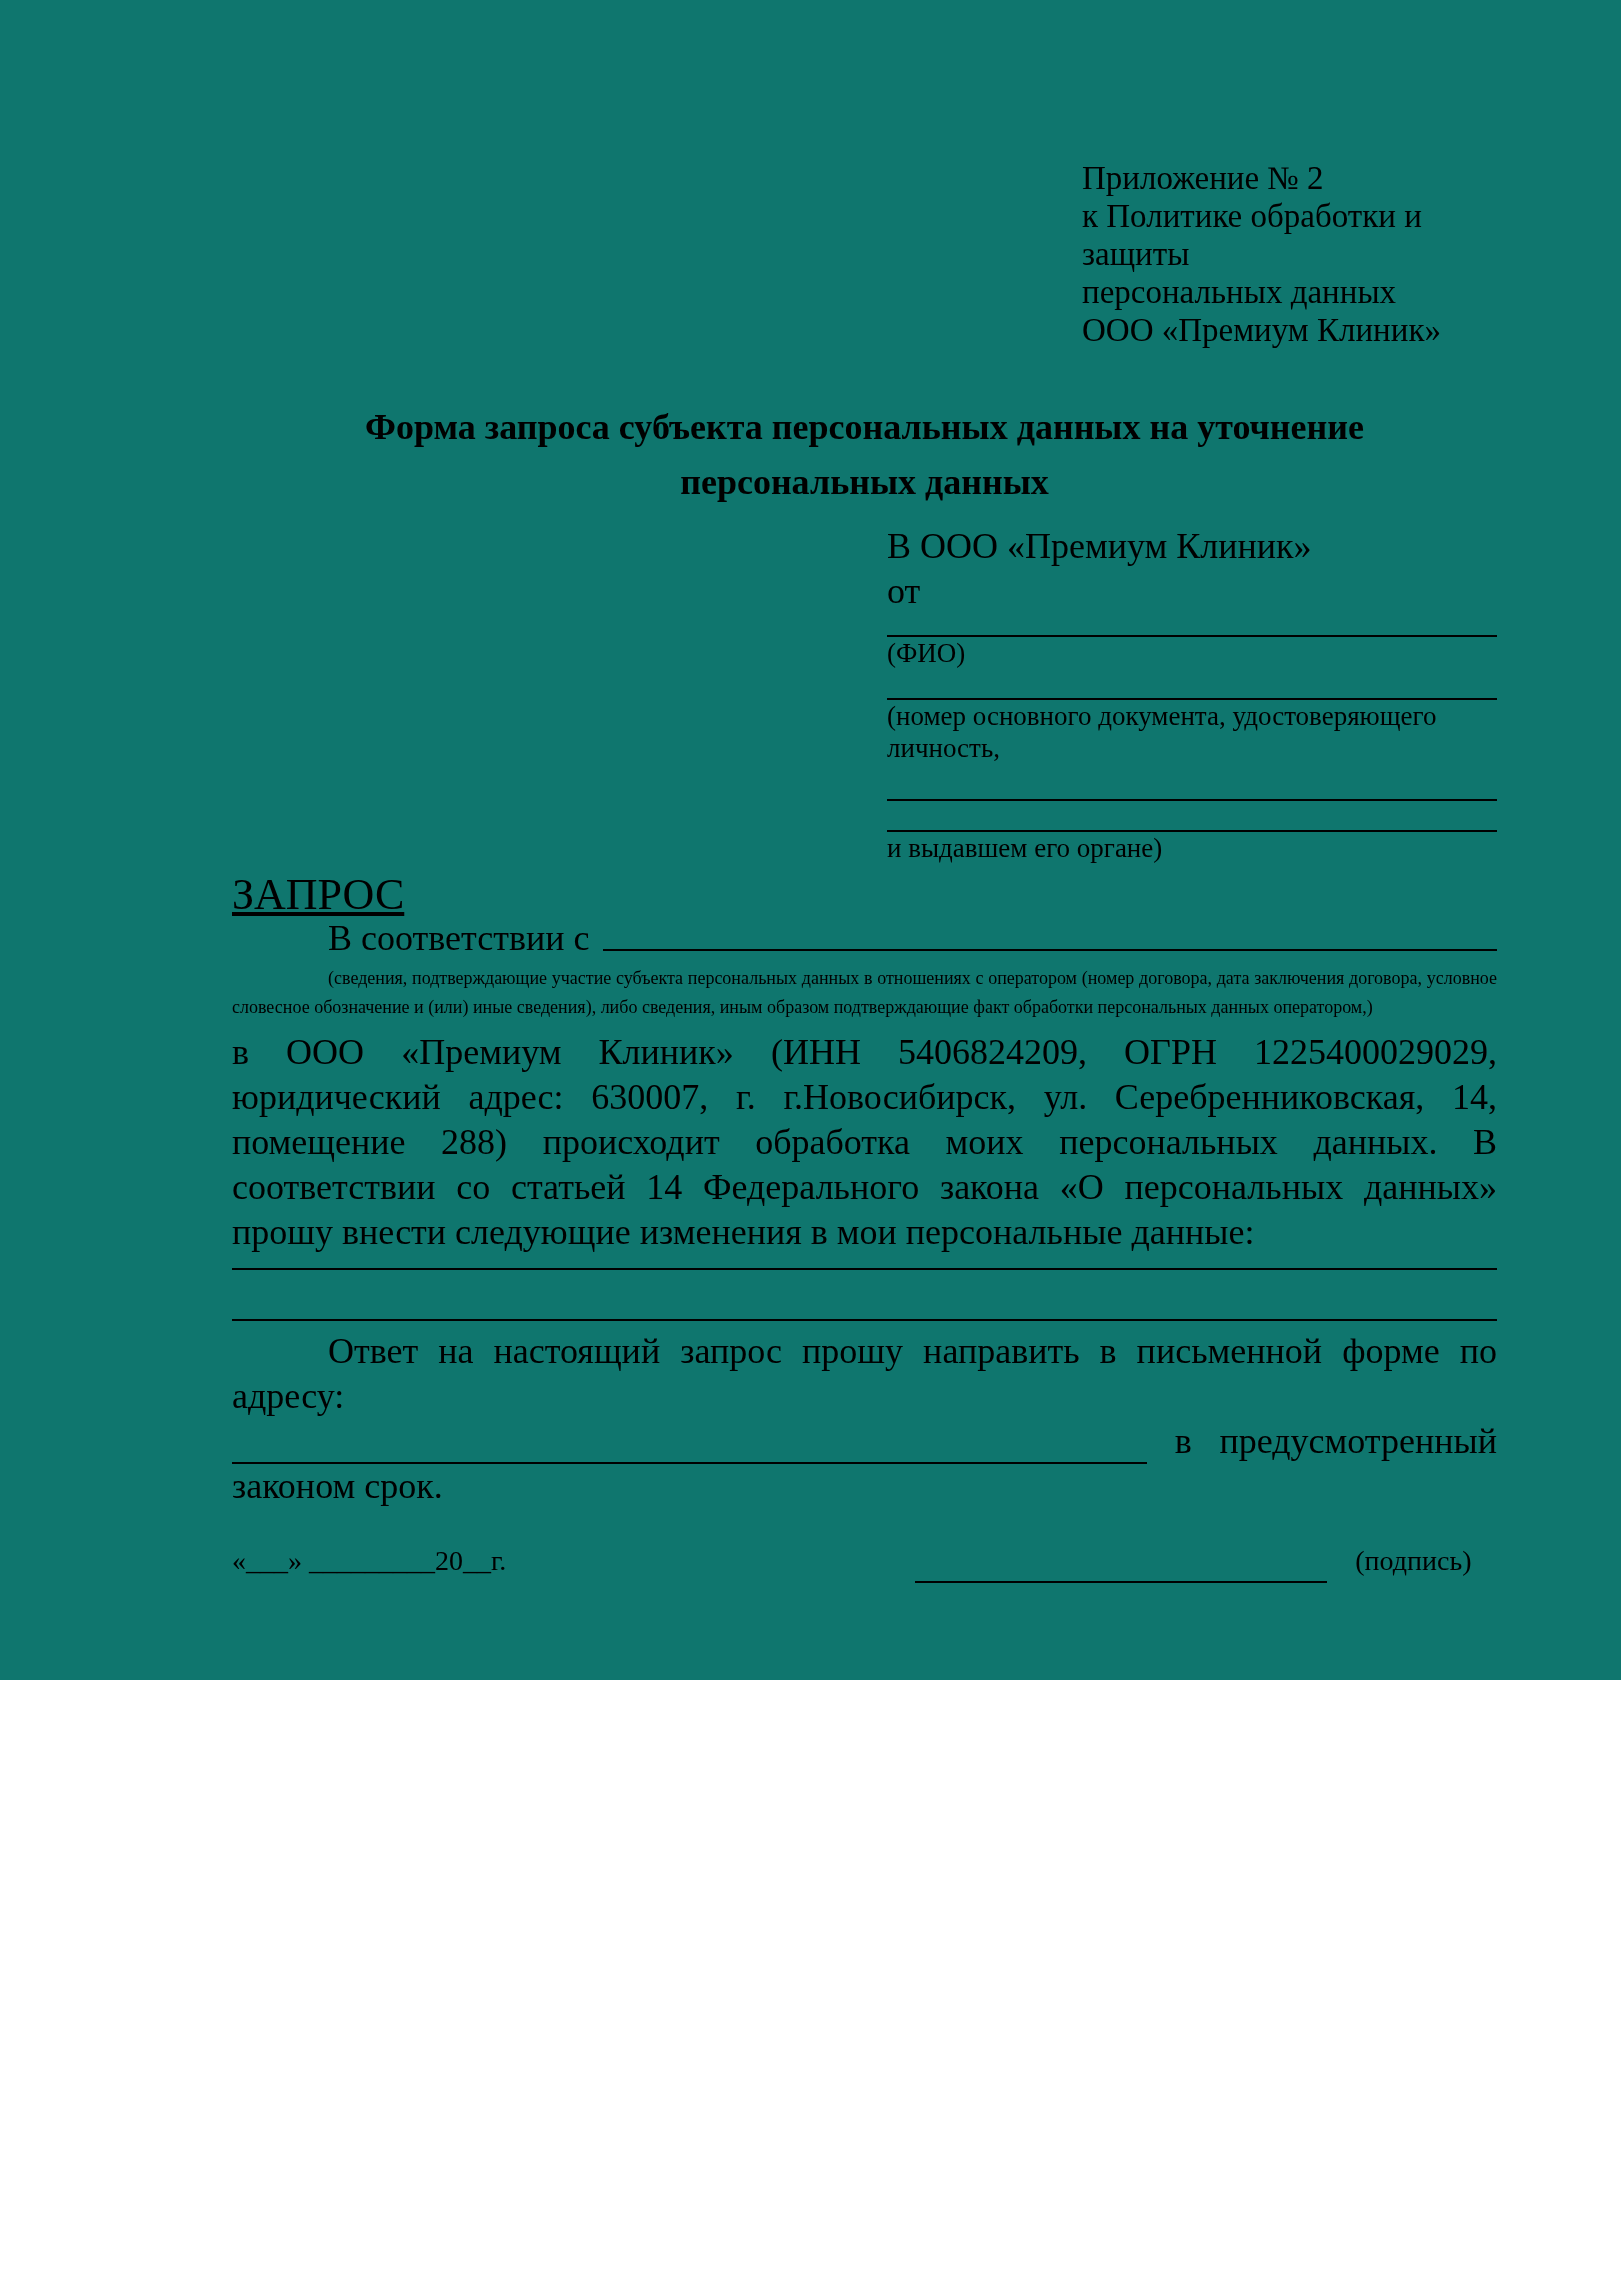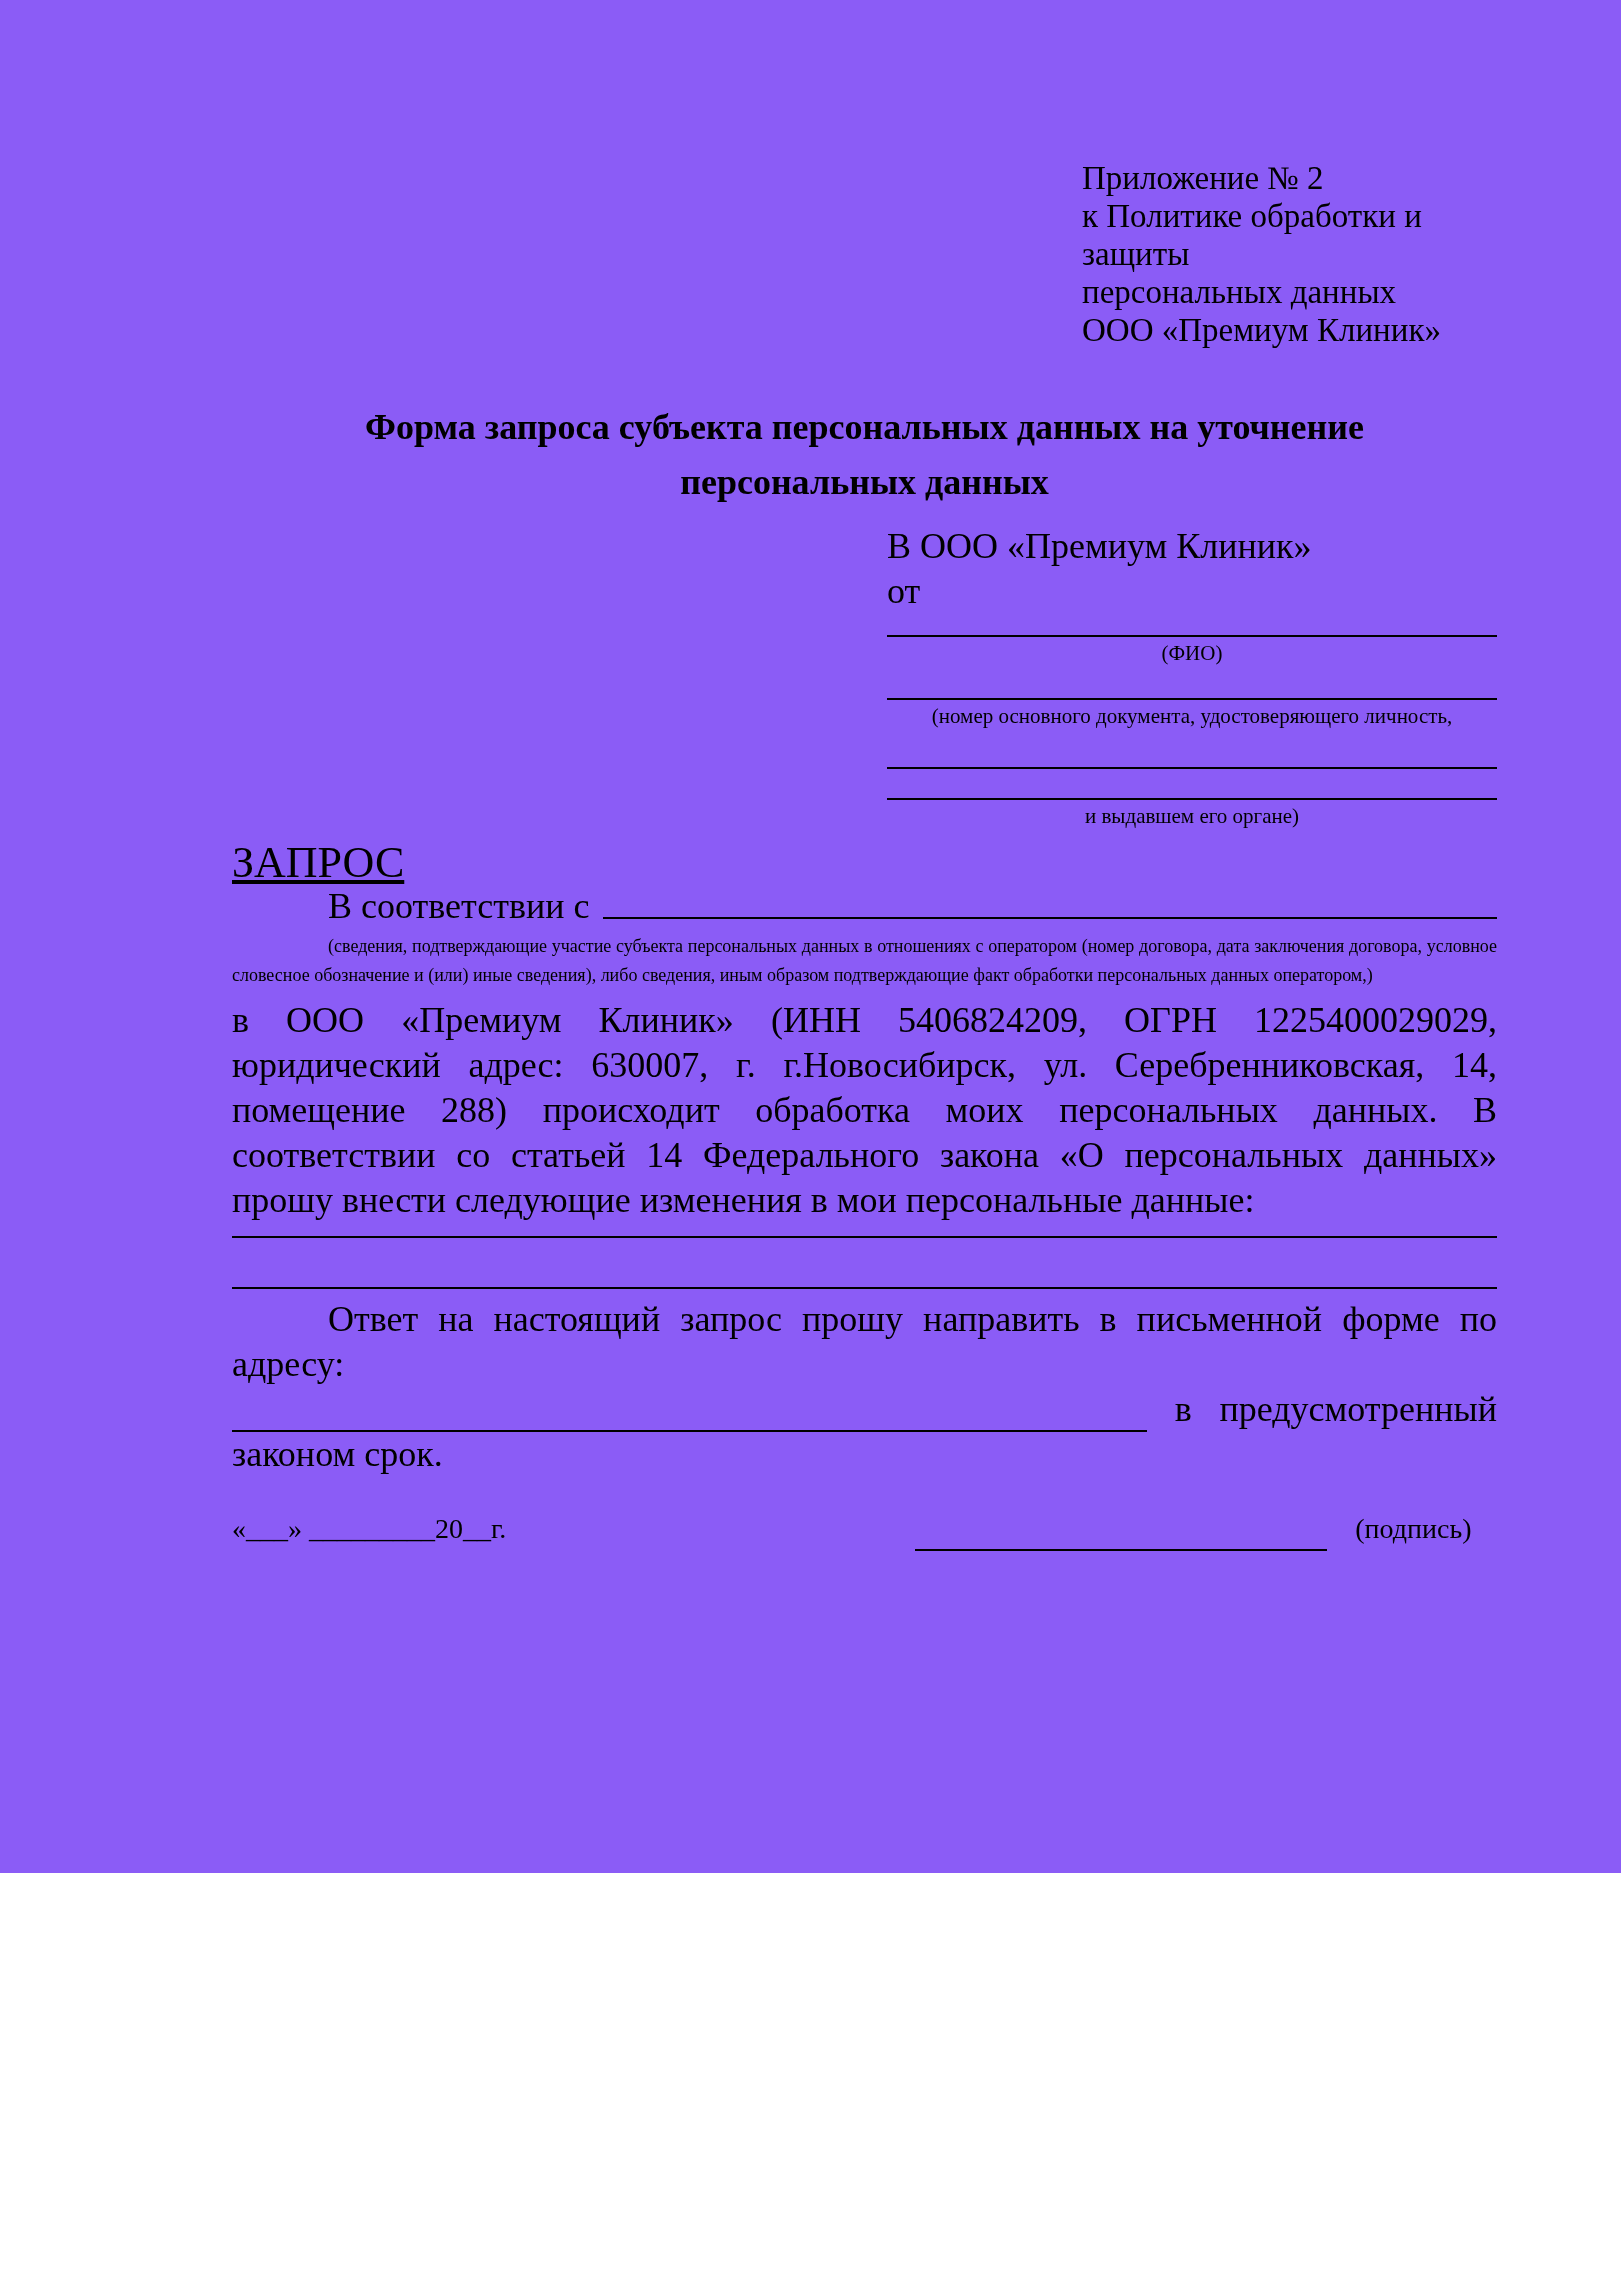--- a/index.html
+++ b/index.html
@@ -1,20 +1,20 @@
 <!DOCTYPE html>
 <html lang="ru"><head>
 <meta charset="utf-8">
 <style>
   html,body{margin:0;padding:0;background:#ffffff;}
   .page{
     position:relative;
     width:1621px;
-    height:1873px;
-    background:#8b5cf6;
+    height:1680px;
+    background:#0f766e;
     color:#000000;
     font-family:"Liberation Serif","DejaVu Serif",serif;
     box-sizing:border-box;
     padding:159px 124px 0 232px;
     overflow:hidden;
   }
   
   .appendix{margin-left:850px;font-size:33px;line-height:38px;}
   
   .title{
@@ -25,21 +25,21 @@
     line-height:55px;
   }
   
   .addressee{margin-top:13.7px;margin-left:655px;width:610px;font-size:36px;}
   .addr-line-txt{line-height:45px;}
   .rule{border-bottom:2.9px solid #000;}
   .r1{height:21.6px;}
   .r2{height:29px;}
   .r3{height:35px;}
   .r4{height:29px;}
-  .cap{font-size:21px;line-height:32px;text-align:center;}
+  .cap{font-size:27px;line-height:32px;text-align:left;}
   
   .zapros{margin-top:7.8px;font-size:44px;line-height:45px;text-align:left;text-decoration:underline;}
   .intro-row{display:flex;align-items:center;font-size:36px;line-height:43px;}
   .intro-label{margin-left:96px;white-space:nowrap;}
   .intro-line{flex:1;border-bottom:2.9px solid #000;margin:0 0 6.9px 13.7px;height:29px;}
   .smallprint{margin:3.9px 0 0 0;font-size:18px;line-height:29px;text-align:justify;text-indent:96px;}
   .body-par{margin:7.8px 0 0 0;font-size:36px;line-height:45px;text-align:justify;}
   .blank1{height:13.7px;}
   .blank2{height:49px;}
   .reply1{margin-top:7.8px;font-size:36px;line-height:45px;text-align:justify;text-align-last:justify;text-indent:96px;}

